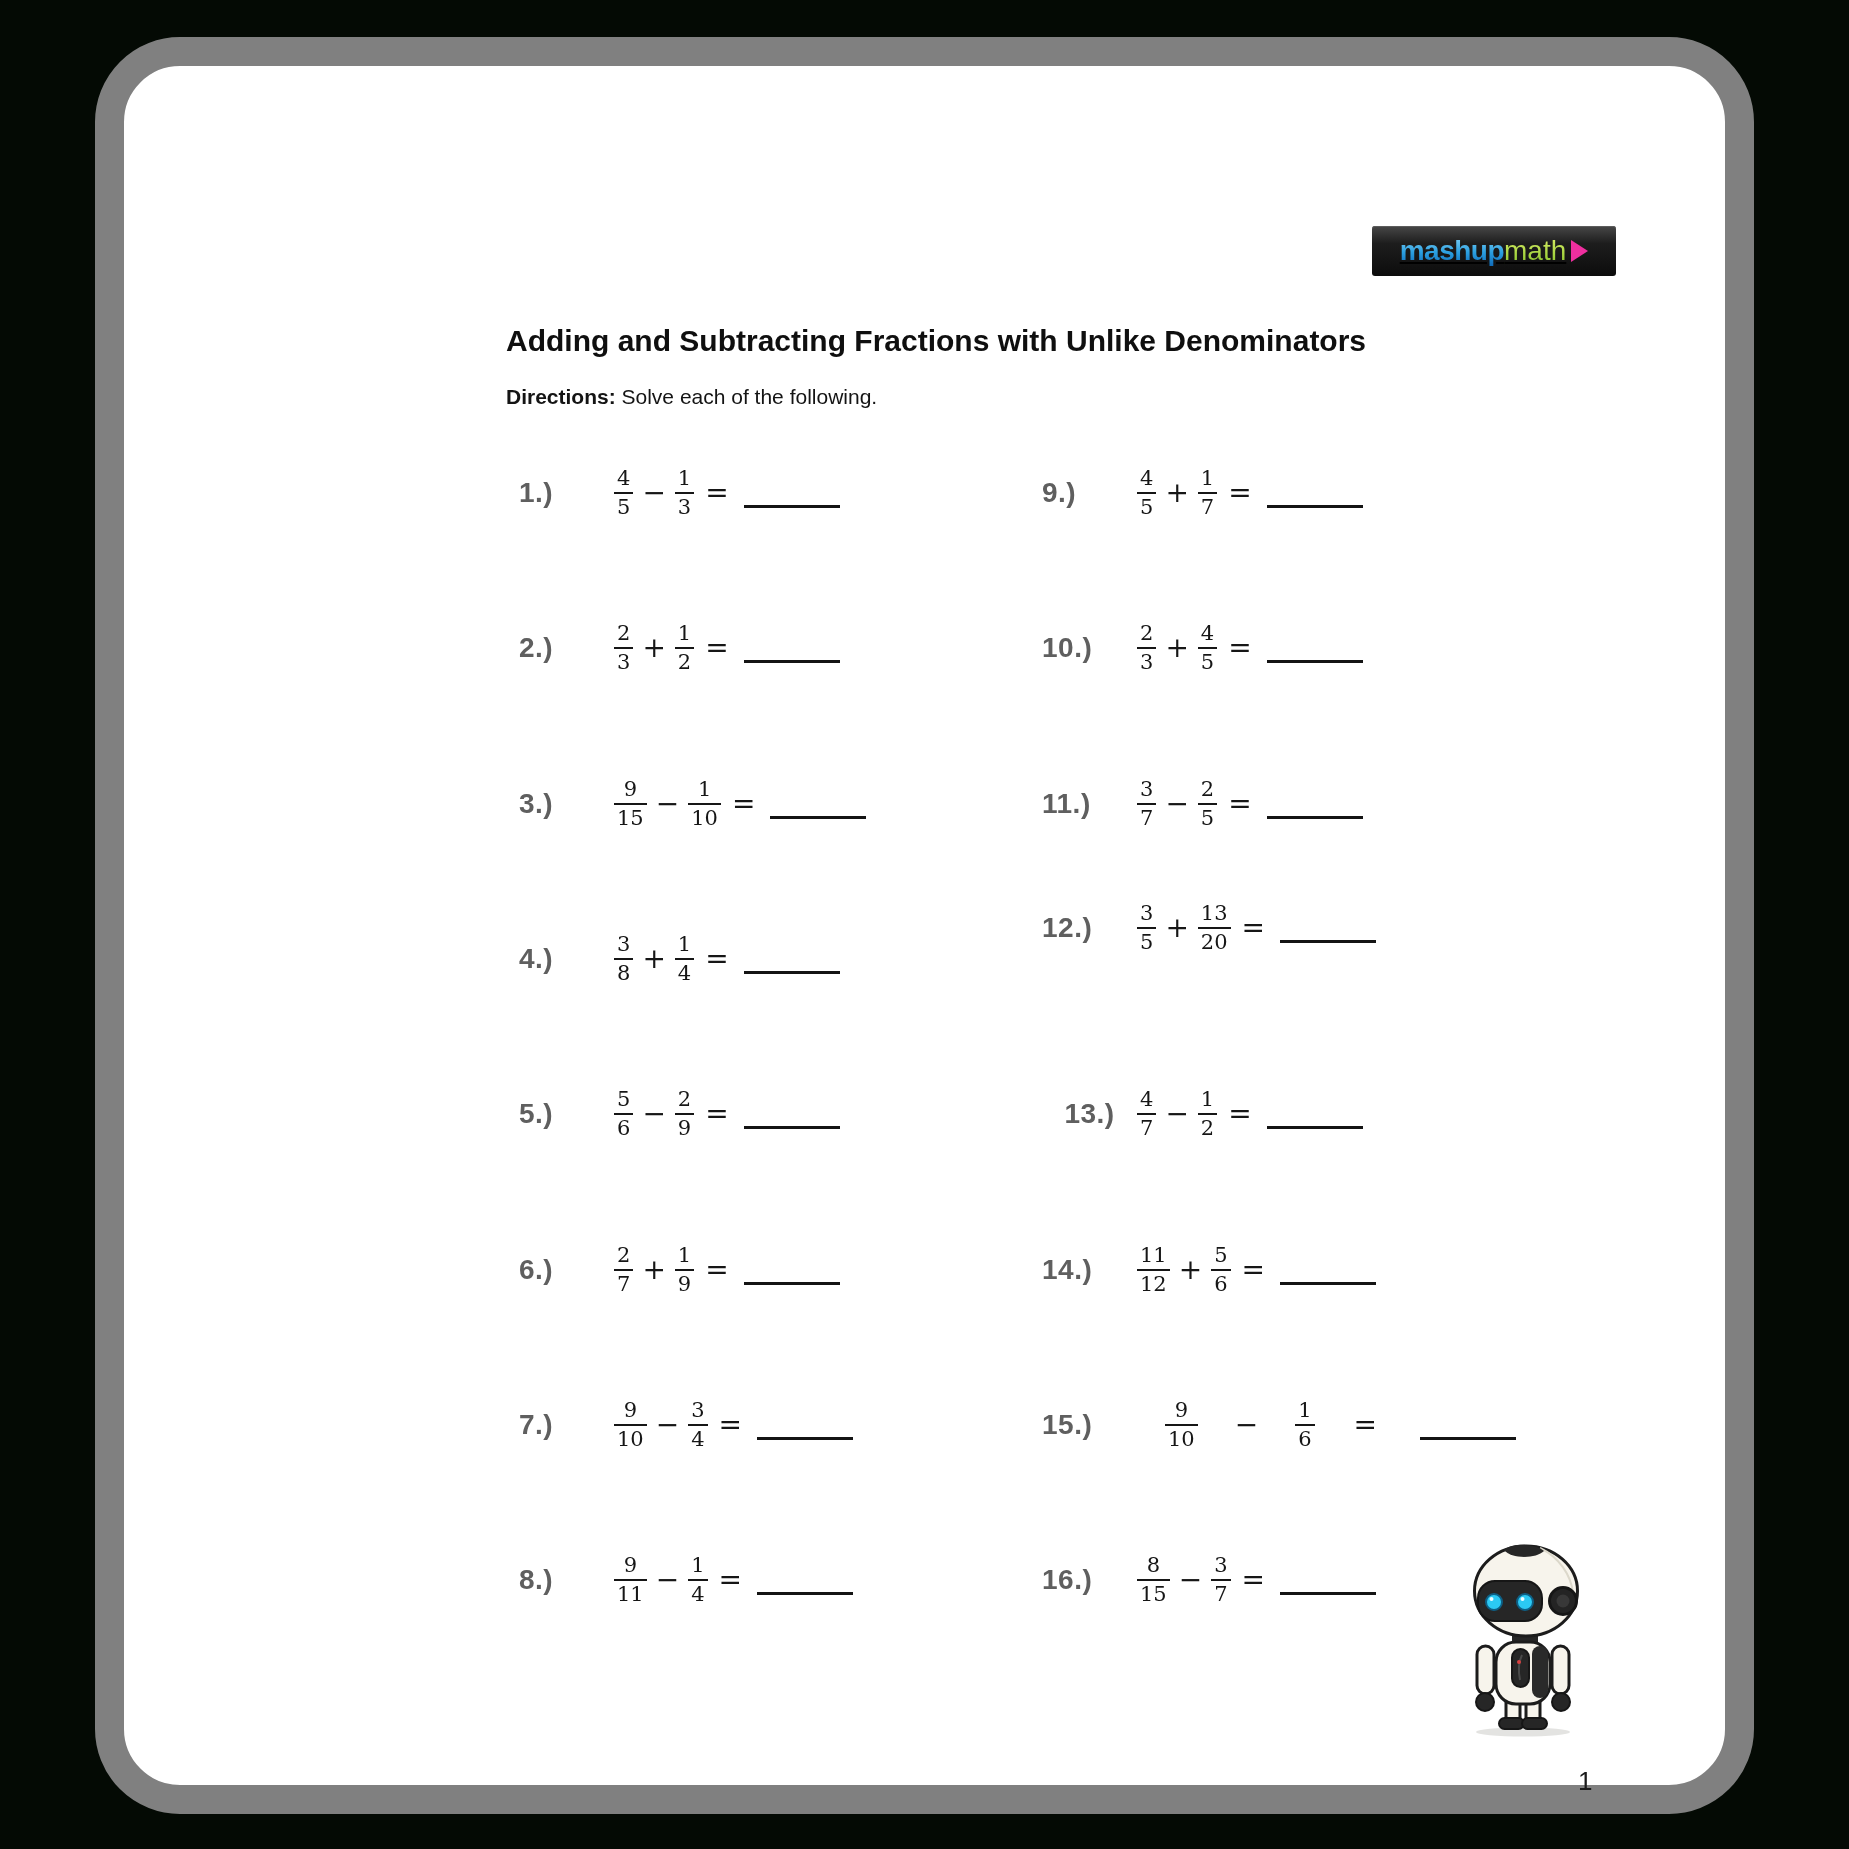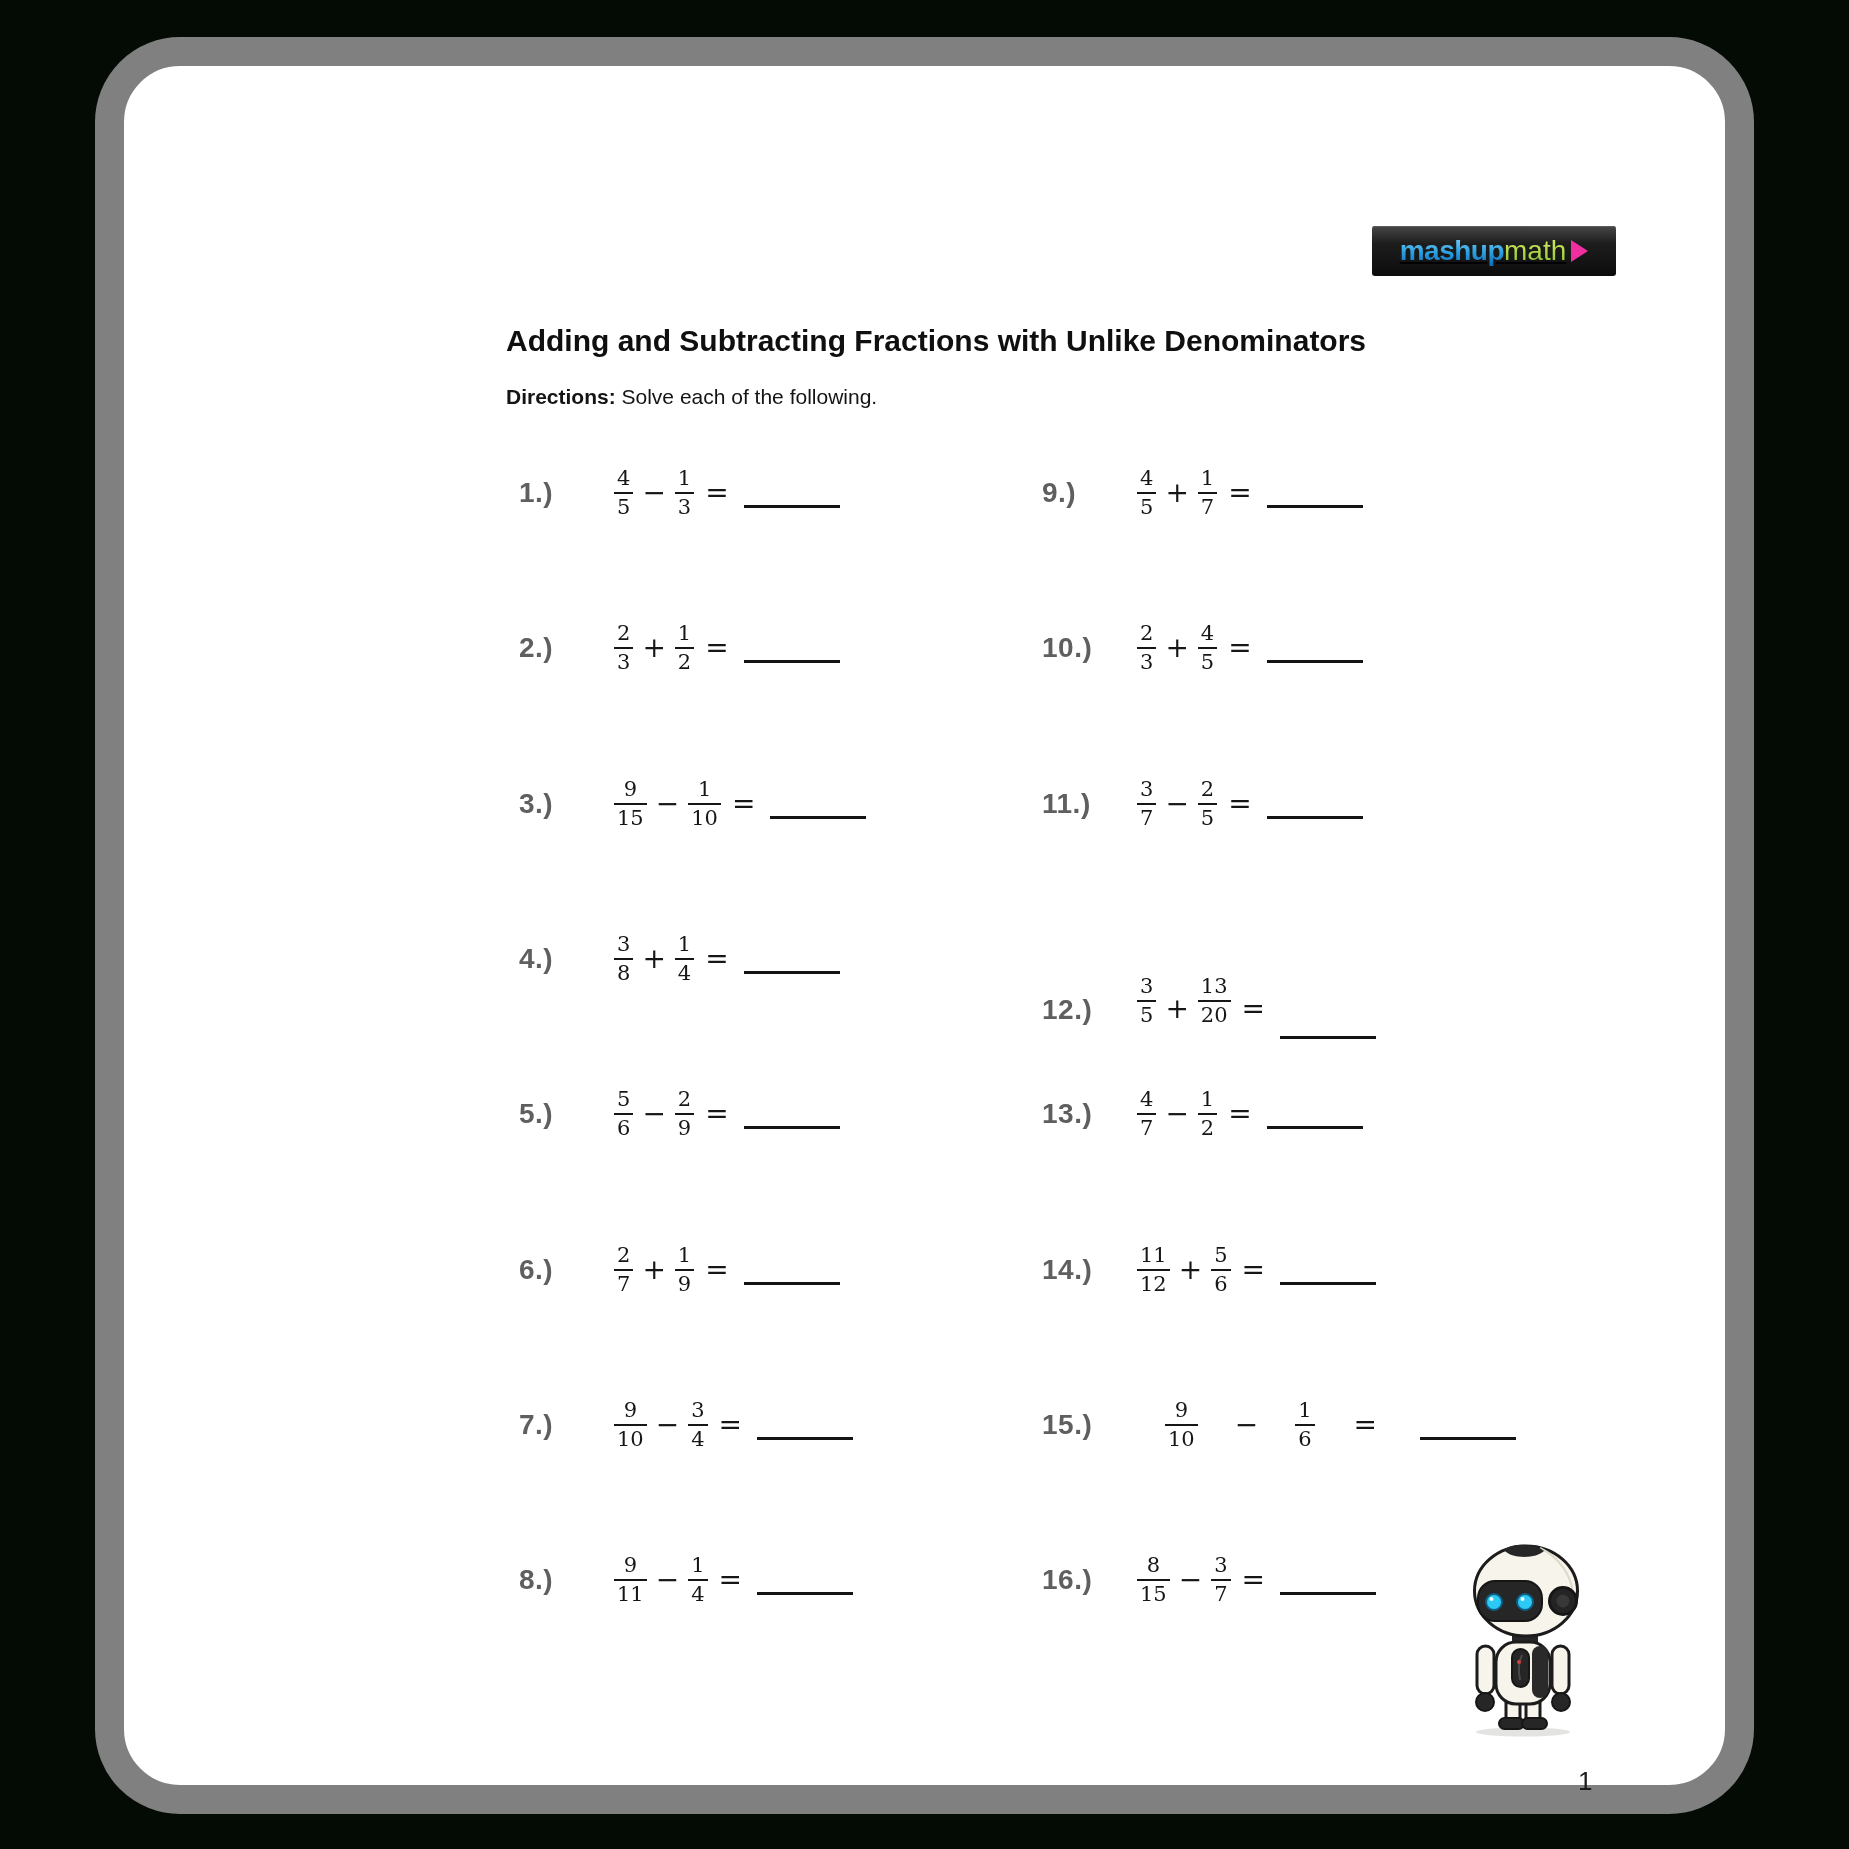--- a/index.html
+++ b/index.html
@@ -266,38 +266,38 @@
     <span class="op sign">−</span>
     <span class="frac f2">
       <span class="fnum">2</span>
       <span class="fbar"></span>
       <span class="fden">5</span>
     </span>
     <span class="op eq">=</span>
     <span class="blank"></span>
   </div>
 
-  <div class="problem" style="left: 794px; top: 818px; align-items: flex-end;">
+  <div class="problem" style="left: 794px; top: 758px;">
     <span class="pnum">12.)</span>
     <span class="frac f1">
       <span class="fnum">3</span>
       <span class="fbar"></span>
       <span class="fden">5</span>
     </span>
     <span class="op sign">+</span>
     <span class="frac f2">
       <span class="fnum">13</span>
       <span class="fbar"></span>
       <span class="fden">20</span>
     </span>
     <span class="op eq">=</span>
     <span class="blank"></span>
   </div>
 
-  <div class="problem" style="left: 794px; top: 944px;">
+  <div class="problem" style="left: 794px; top: 944px; text-align: center;">
     <span class="pnum">13.)</span>
     <span class="frac f1">
       <span class="fnum">4</span>
       <span class="fbar"></span>
       <span class="fden">7</span>
     </span>
     <span class="op sign">−</span>
     <span class="frac f2">
       <span class="fnum">1</span>
       <span class="fbar"></span>

